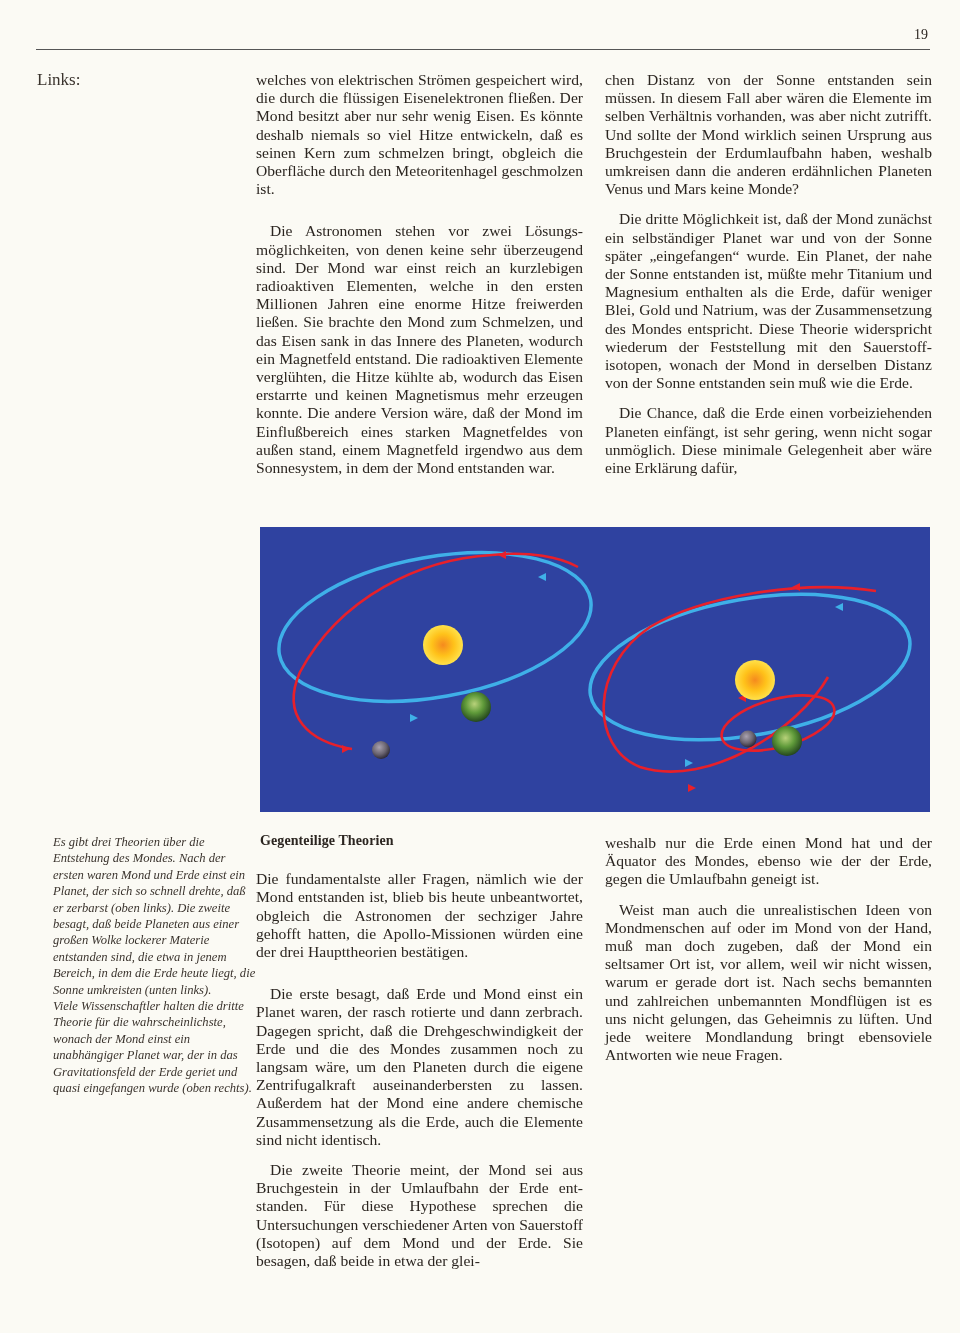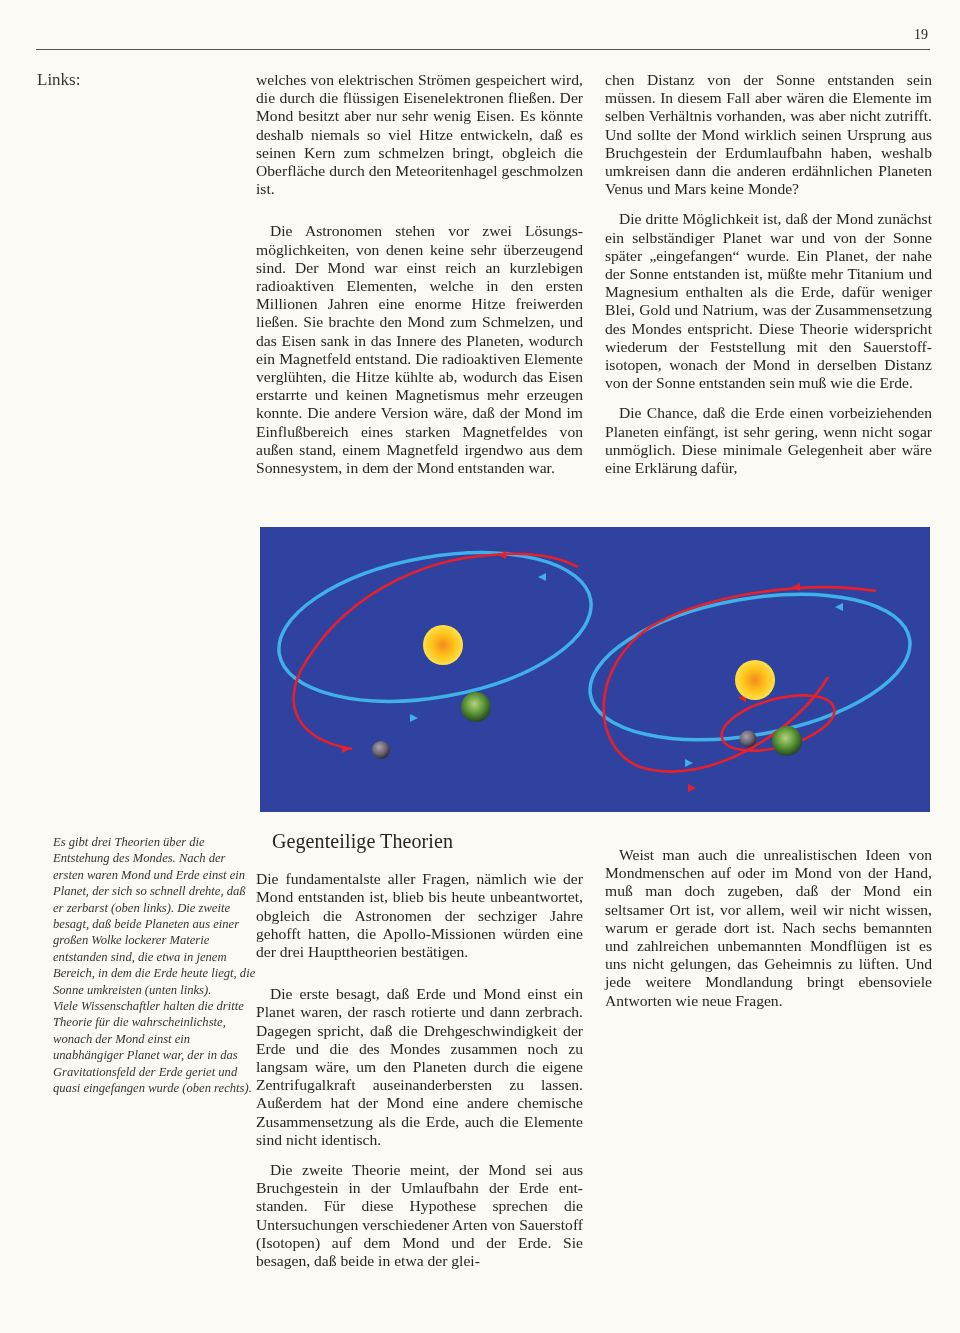--- a/index.html
+++ b/index.html
@@ -16,21 +16,21 @@
     .caption p { margin: 0; }
 
     .col { position: absolute; width: 327px; font-family: "Liberation Serif", serif; font-size: 15.6px; line-height: 18.2px; text-align: justify; color: #2b2520; }
     .col p { margin: 0; text-indent: 0; hyphens: manual; }
     .col p.indent { text-indent: 14px; margin-top: 12px; }
     .col p.gap { margin-top: 24px; }
     .col-a { left: 256px; top: 71px; }
     .col-b { left: 605px; top: 71px; }
     .col-c { left: 256px; top: 832px; }
     .col-d { left: 605px; top: 834px; }
-    .section-heading { font-family: "Liberation Serif", serif; font-size: 20px; font-weight: normal; margin: 0 0 20px 16px; text-align: left; color: #2b2520; letter-spacing: 0.1px; }
+    .section-heading { font-family: "Liberation Serif", serif; font-size: 14px; font-weight: bold; margin: 0 0 20px 4px; text-align: left; color: #2b2520; letter-spacing: 0.1px; }
 
     .figure { position: absolute; left: 260px; top: 527px; width: 670px; height: 285px; background: #2f42a0; overflow: hidden; }
     .figure svg { display: block; }
   </style>
 </head>
 <body>
 
 <div class="page-number">19</div>
 <div class="header-rule"></div>
 
@@ -104,14 +104,15 @@
 </div>
 
 <div class="col col-c">
   <h2 class="section-heading">Gegenteilige Theorien</h2>
   <p>Die fundamentalste aller Fragen, nämlich wie der Mond entstanden ist, blieb bis heute unbe­antwortet, obgleich die Astronomen der sech­ziger Jahre gehofft hatten, die Apollo-Missio­nen würden eine der drei Haupttheorien bestä­tigen.</p>
   <p class="indent gap">Die erste besagt, daß Erde und Mond einst ein Planet waren, der rasch rotierte und dann zerbrach. Dagegen spricht, daß die Drehge­schwindigkeit der Erde und die des Mondes zusammen noch zu langsam wäre, um den Pla­neten durch die eigene Zentrifugalkraft ausein­anderbersten zu lassen. Außerdem hat der Mond eine andere chemische Zusammenset­zung als die Erde, auch die Elemente sind nicht identisch.</p>
   <p class="indent">Die zweite Theorie meint, der Mond sei aus Bruchgestein in der Umlaufbahn der Erde ent­standen. Für diese Hypothese sprechen die Untersuchungen verschiedener Arten von Sauerstoff (Isotopen) auf dem Mond und der Erde. Sie besagen, daß beide in etwa der glei-</p>
 </div>
 
 <div class="col col-d">
+  <p>weshalb nur die Erde einen Mond hat und der Äquator des Mondes, ebenso wie der der Erde, gegen die Umlaufbahn geneigt ist.</p>
   <p class="indent">Weist man auch die unrealistischen Ideen von Mondmenschen auf oder im Mond von der Hand, muß man doch zugeben, daß der Mond ein seltsamer Ort ist, vor allem, weil wir nicht wissen, warum er gerade dort ist. Nach sechs bemannten und zahlreichen unbemann­ten Mondflügen ist es uns nicht gelungen, das Geheimnis zu lüften. Und jede weitere Mond­landung bringt ebensoviele Antworten wie neue Fragen.</p>
 </div>
 
 </body></html>

